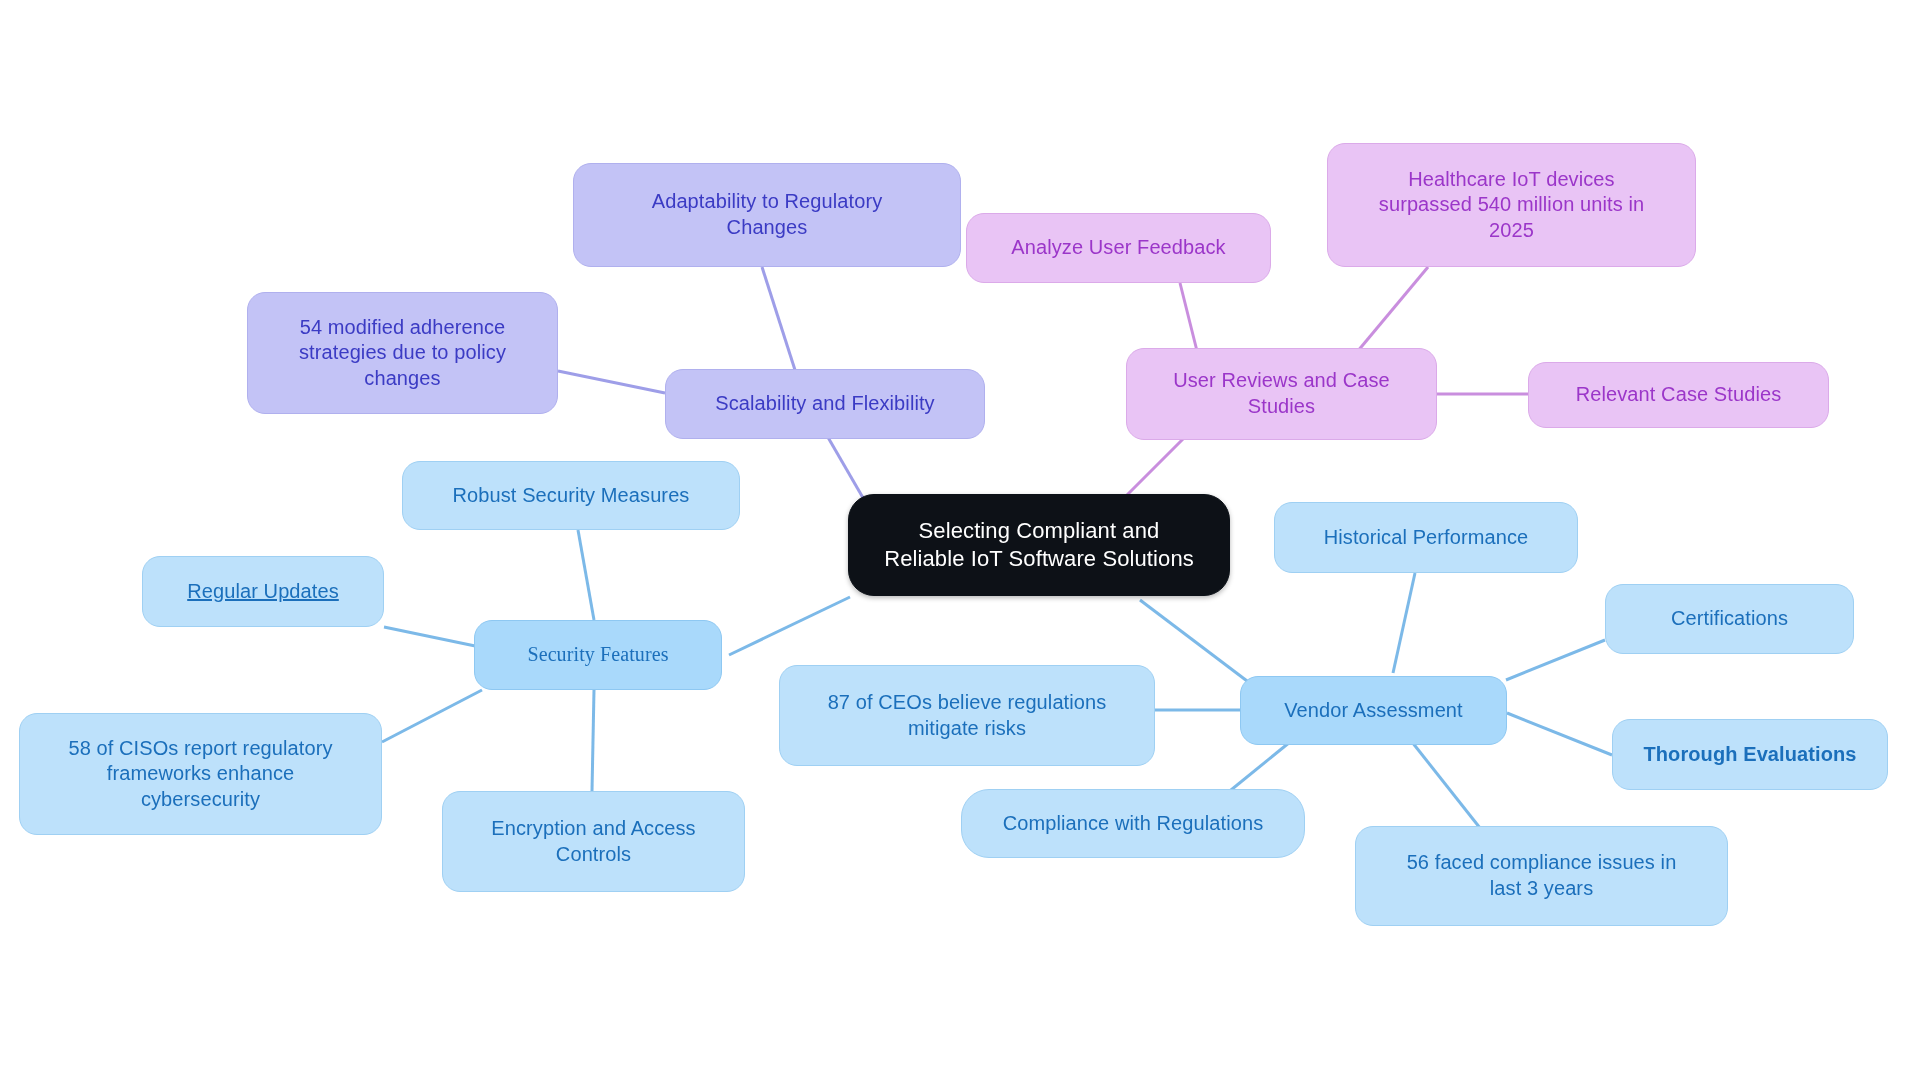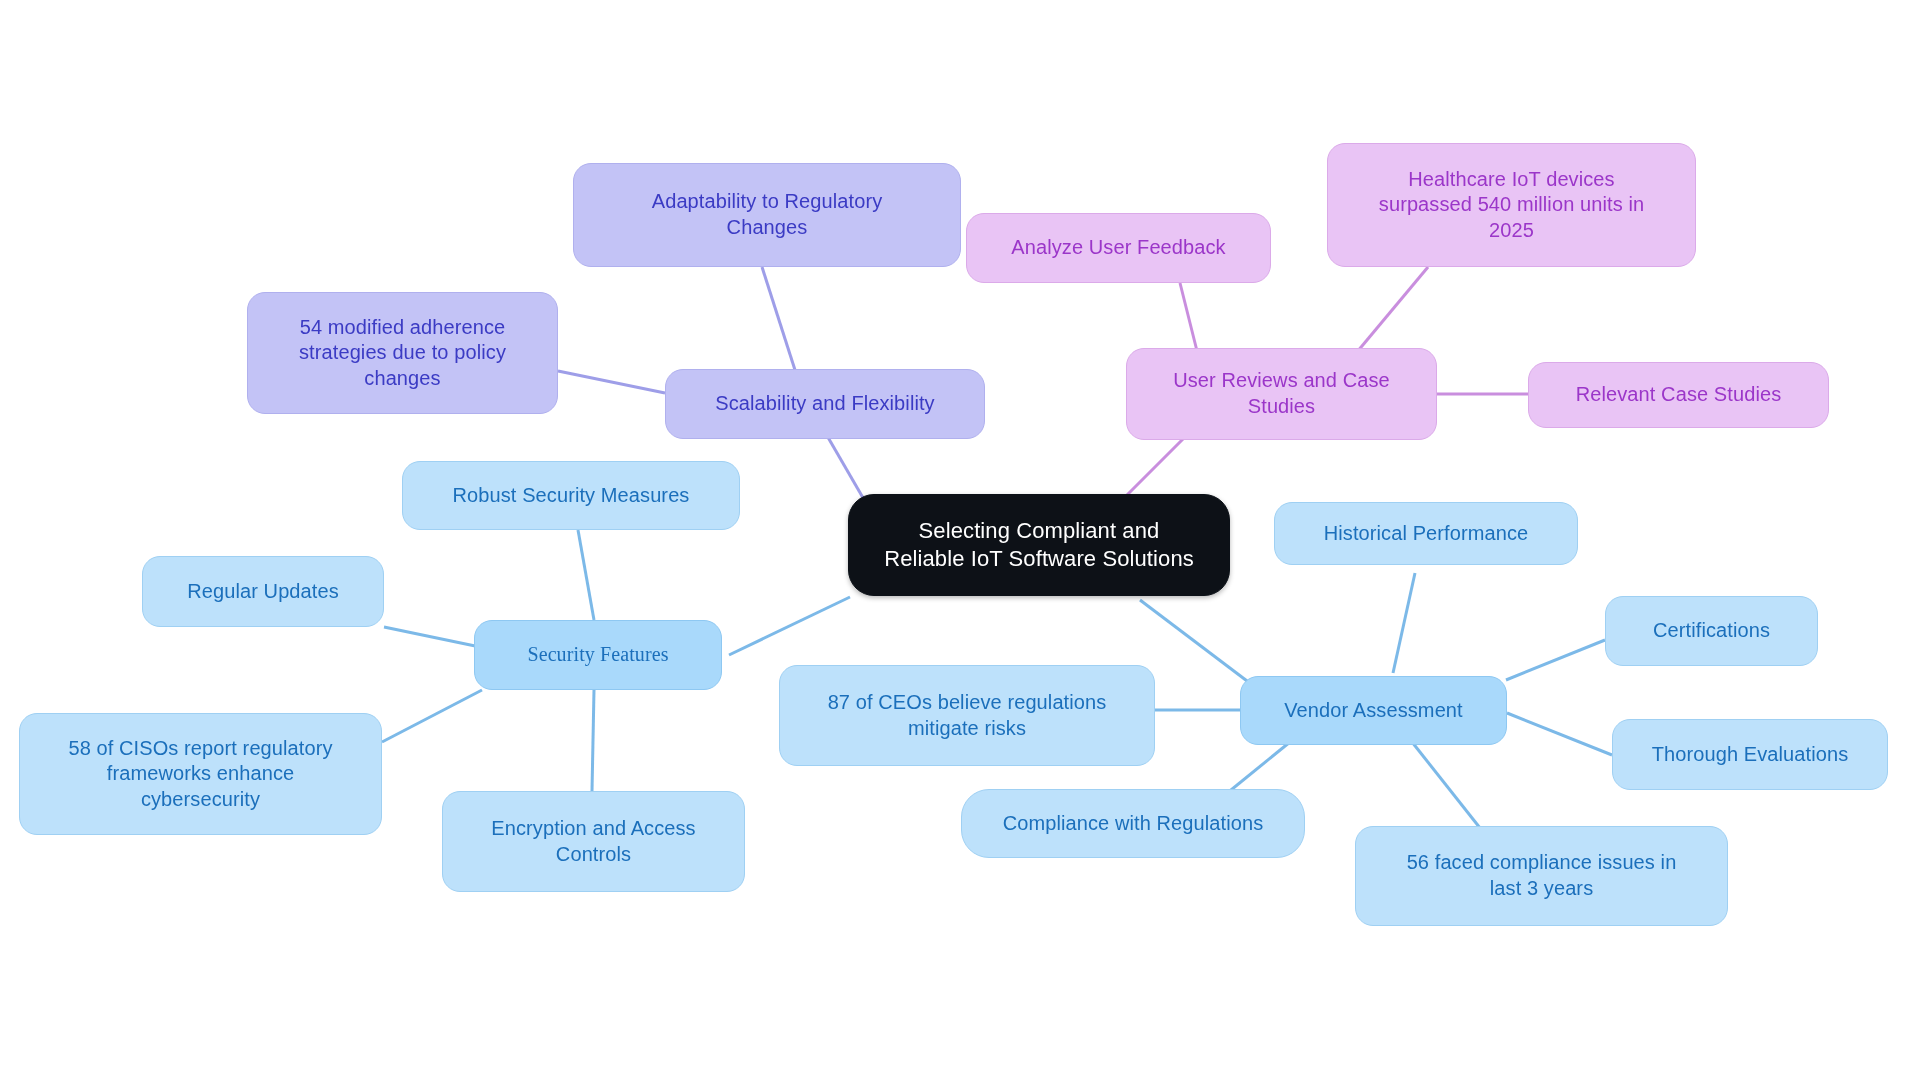--- a/index.html
+++ b/index.html
@@ -140,36 +140,36 @@
   <div class="node pink" style="left:1327px; top:143px; width:369px; height:124px;">Healthcare IoT devices
 surpassed 540 million units in
 2025</div>
 
   <div class="node pink" style="left:1528px; top:362px; width:301px; height:66px;">Relevant Case Studies</div>
 
   <div class="node blue-mid" style="left:474px; top:620px; width:248px; height:70px;font-family:Liberation Serif, serif;">Security Features</div>
 
   <div class="node blue" style="left:402px; top:461px; width:338px; height:69px;">Robust Security Measures</div>
 
-  <div class="node blue" style="left:142px; top:556px; width:242px; height:71px;">Regular Updates</div>
+  <div class="node blue" style="left:142px; top:556px; width:242px; height:71px;text-decoration:underline;">Regular Updates</div>
 
   <div class="node blue" style="left:19px; top:713px; width:363px; height:122px;">58 of CISOs report regulatory
 frameworks enhance
 cybersecurity</div>
 
   <div class="node blue" style="left:442px; top:791px; width:303px; height:101px;">Encryption and Access
 Controls</div>
 
   <div class="node blue-mid" style="left:1240px; top:676px; width:267px; height:69px;">Vendor Assessment</div>
 
-  <div class="node blue" style="left:1274px; top:502px; width:304px; height:63px;">Historical Performance</div>
+  <div class="node blue" style="left:1274px; top:502px; width:304px; height:71px;">Historical Performance</div>
 
-  <div class="node blue" style="left:1605px; top:596px; width:213px; height:70px;text-align:right;">Certifications</div>
+  <div class="node blue" style="left:1605px; top:584px; width:249px; height:70px;text-align:right;">Certifications</div>
 
-  <div class="node blue" style="left:1612px; top:719px; width:276px; height:71px;">Thorough Evaluations</div>
+  <div class="node blue" style="left:1612px; top:719px; width:276px; height:71px;font-weight:bold;">Thorough Evaluations</div>
 
   <div class="node blue" style="left:779px; top:665px; width:376px; height:101px;">87 of CEOs believe regulations
 mitigate risks</div>
 
   <div class="node blue" style="left:961px; top:789px; width:344px; height:69px;border-radius:28px;">Compliance with Regulations</div>
 
   <div class="node blue" style="left:1355px; top:826px; width:373px; height:100px;">56 faced compliance issues in
 last 3 years</div>
 
 </div>

